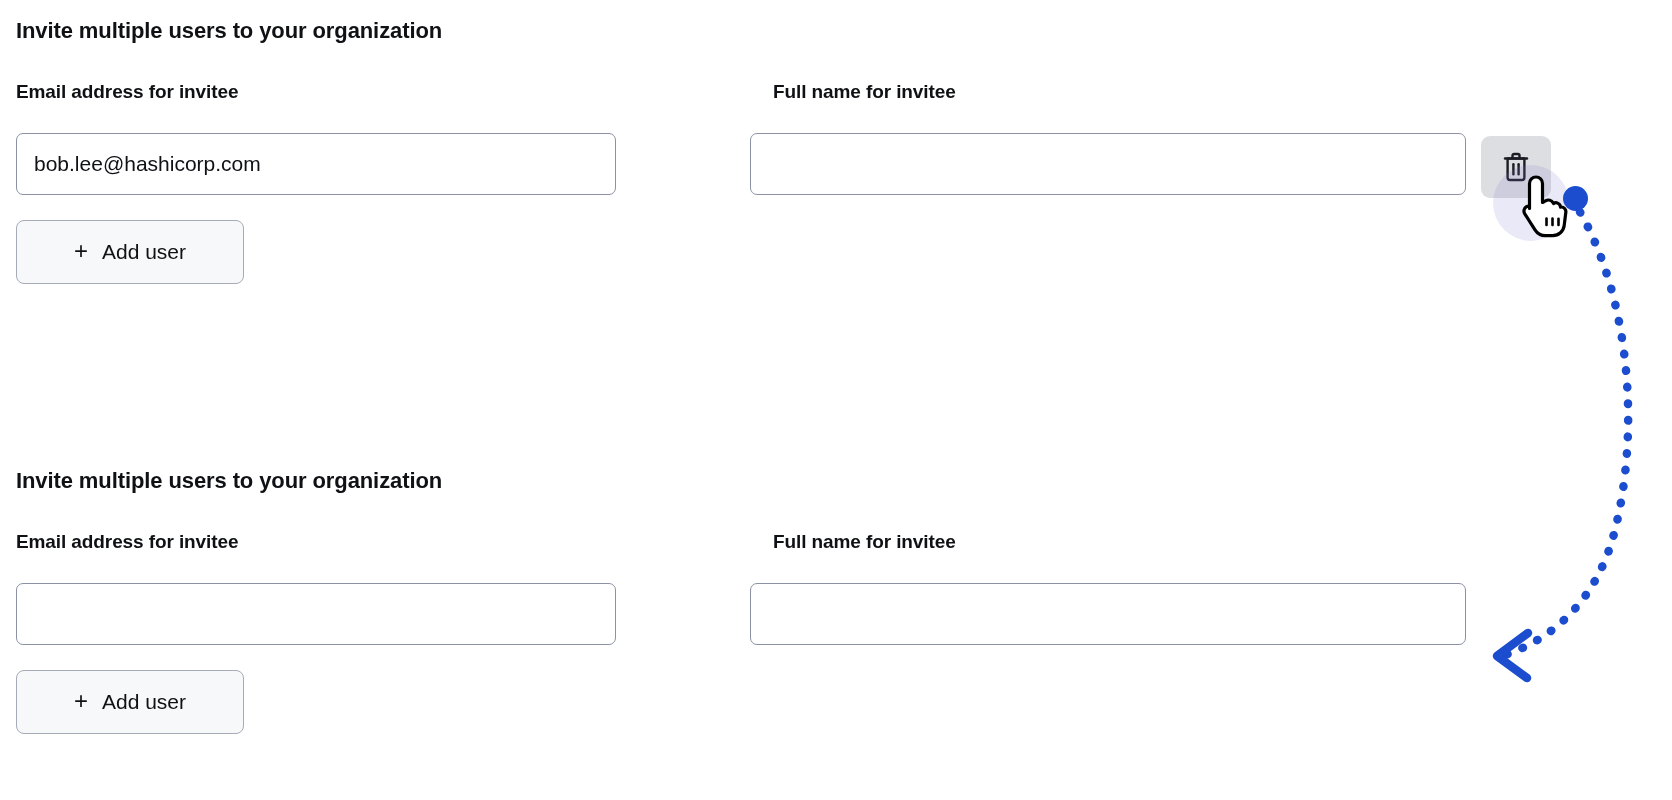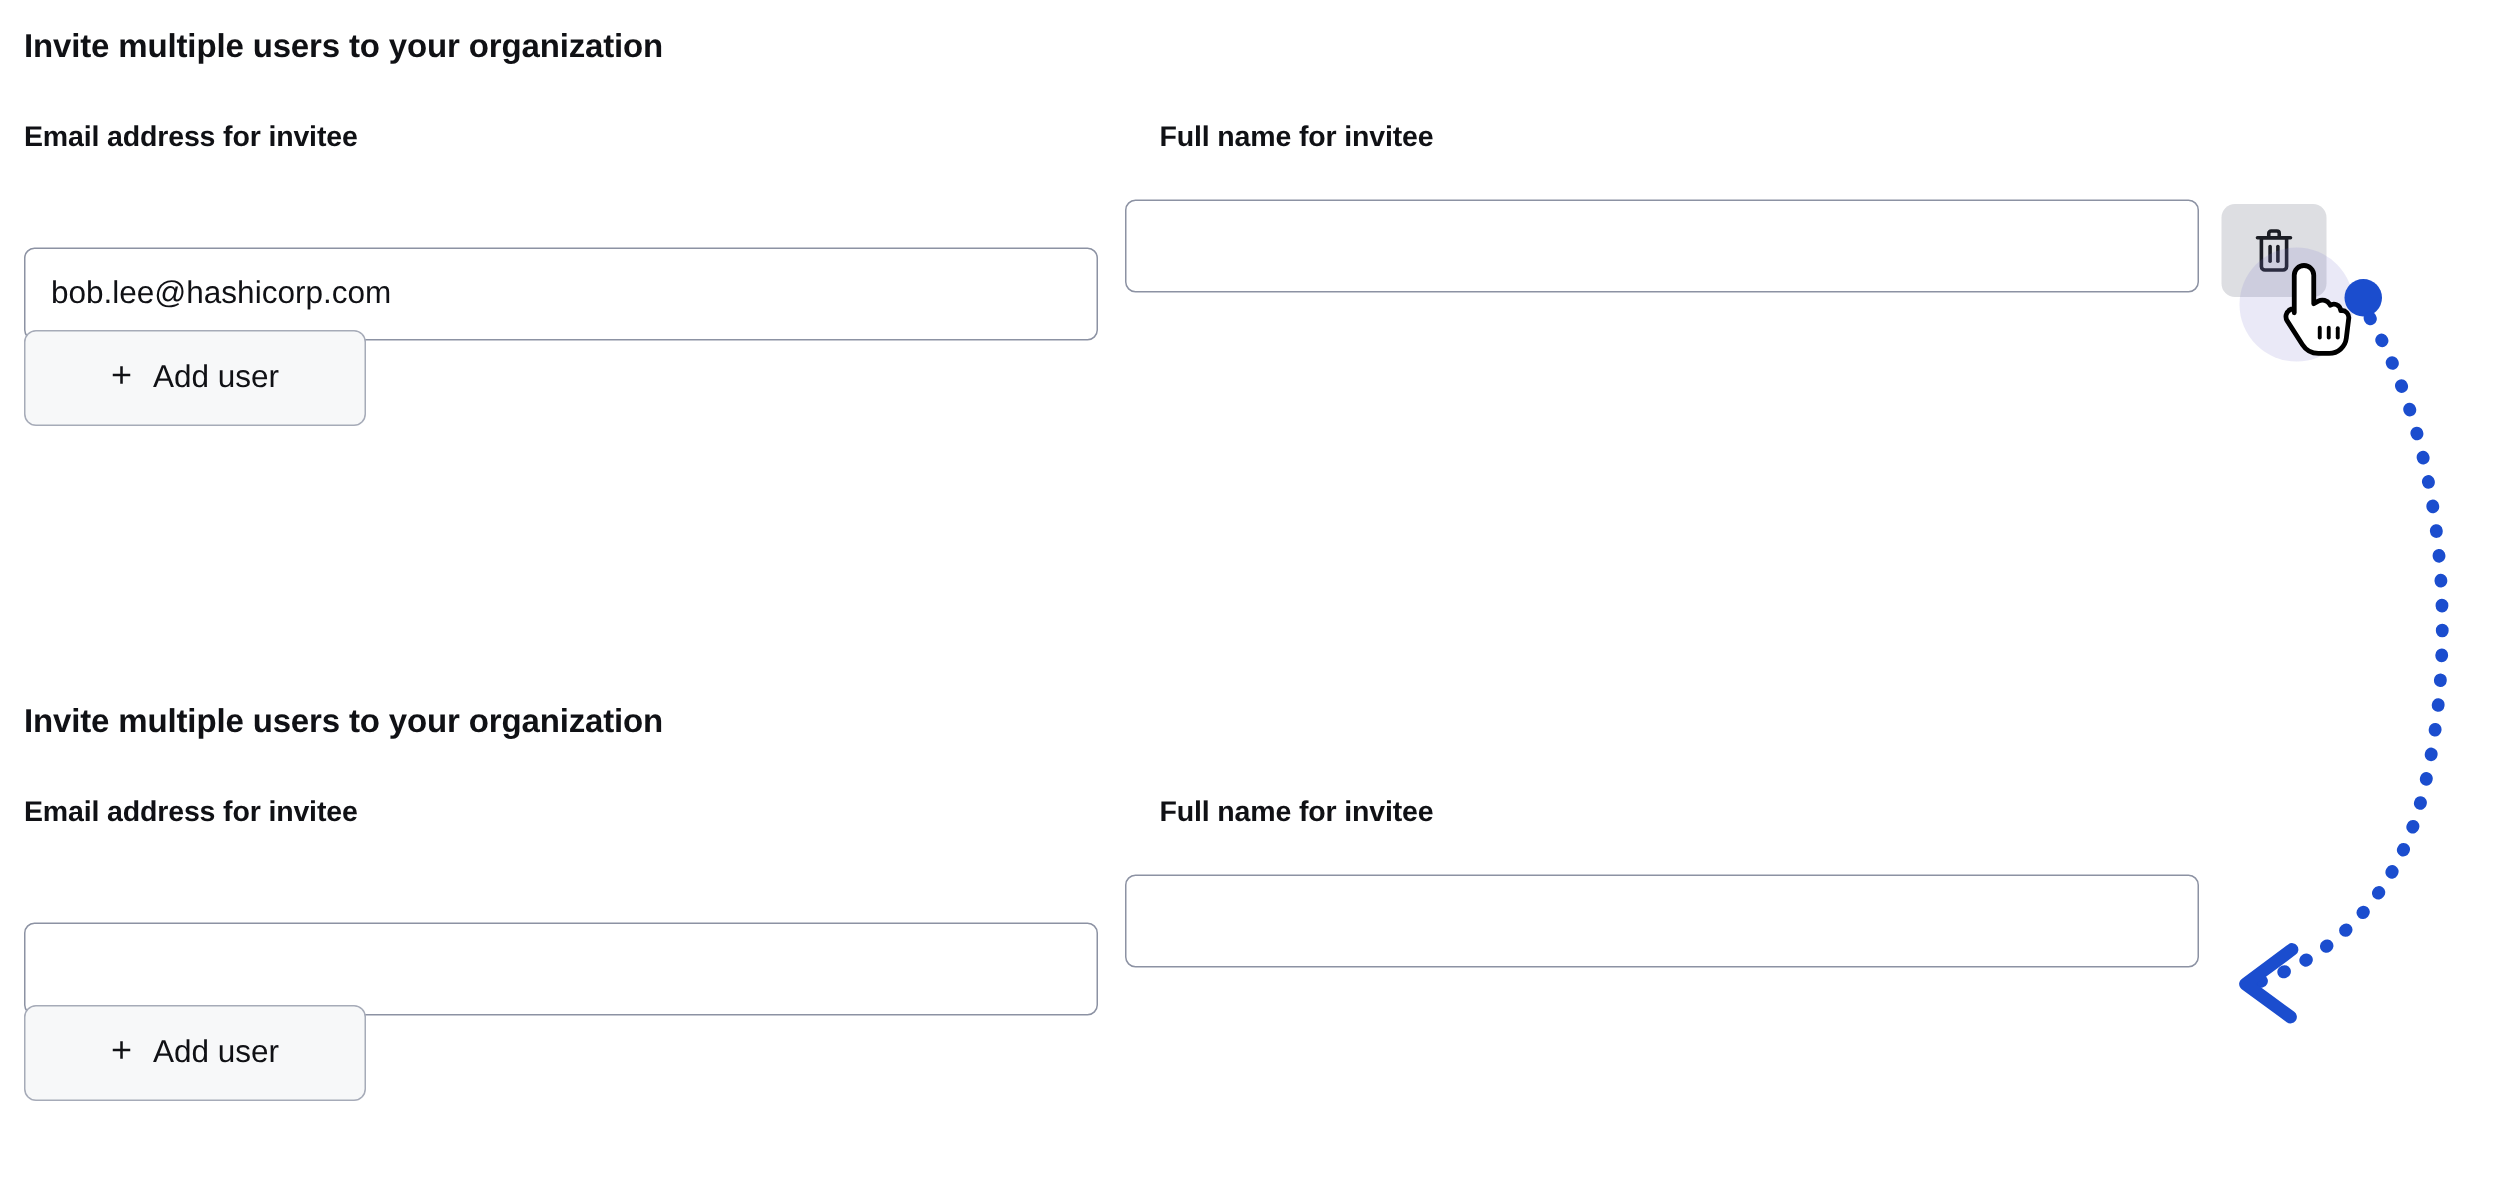--- a/index.html
+++ b/index.html
@@ -61,21 +61,21 @@
     box-sizing: border-box;
     background: #ffffff;
     border: 1.6px solid #8c92a3;
     border-radius: 7px;
     font-family: "Liberation Sans", sans-serif;
     font-size: 21px;
     color: #101115;
     padding: 0 17px;
     outline: none;
   }
-  .input-email { left: 16px;  width: 716px; margin-top: 32px; }
+  .input-email { left: 16px;  width: 600px; }
   .input-name  { left: 750px; width: 716px; }
 
   .trash-button {
     position: absolute;
     left: 1481px;
     top: 136px;
     width: 70px;
     height: 62px;
     box-sizing: border-box;
     background: #dddee2;

